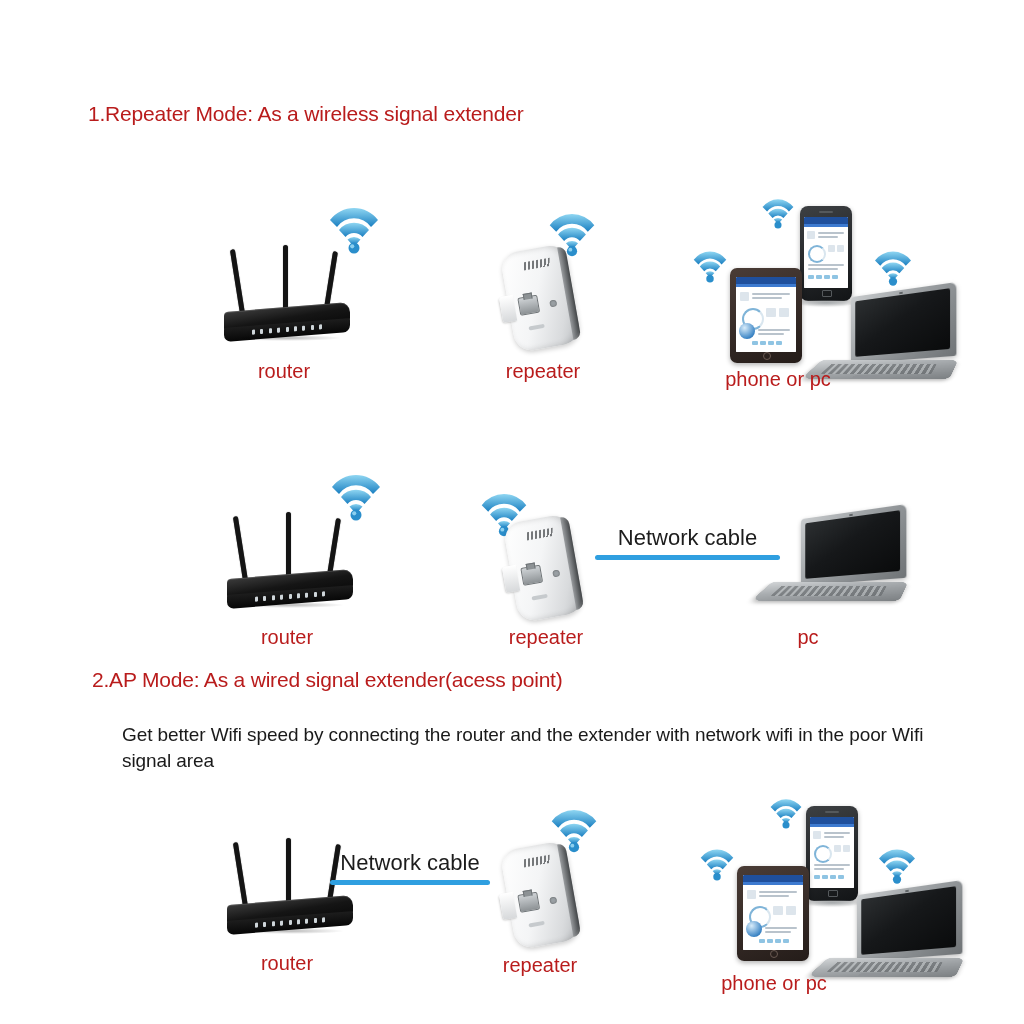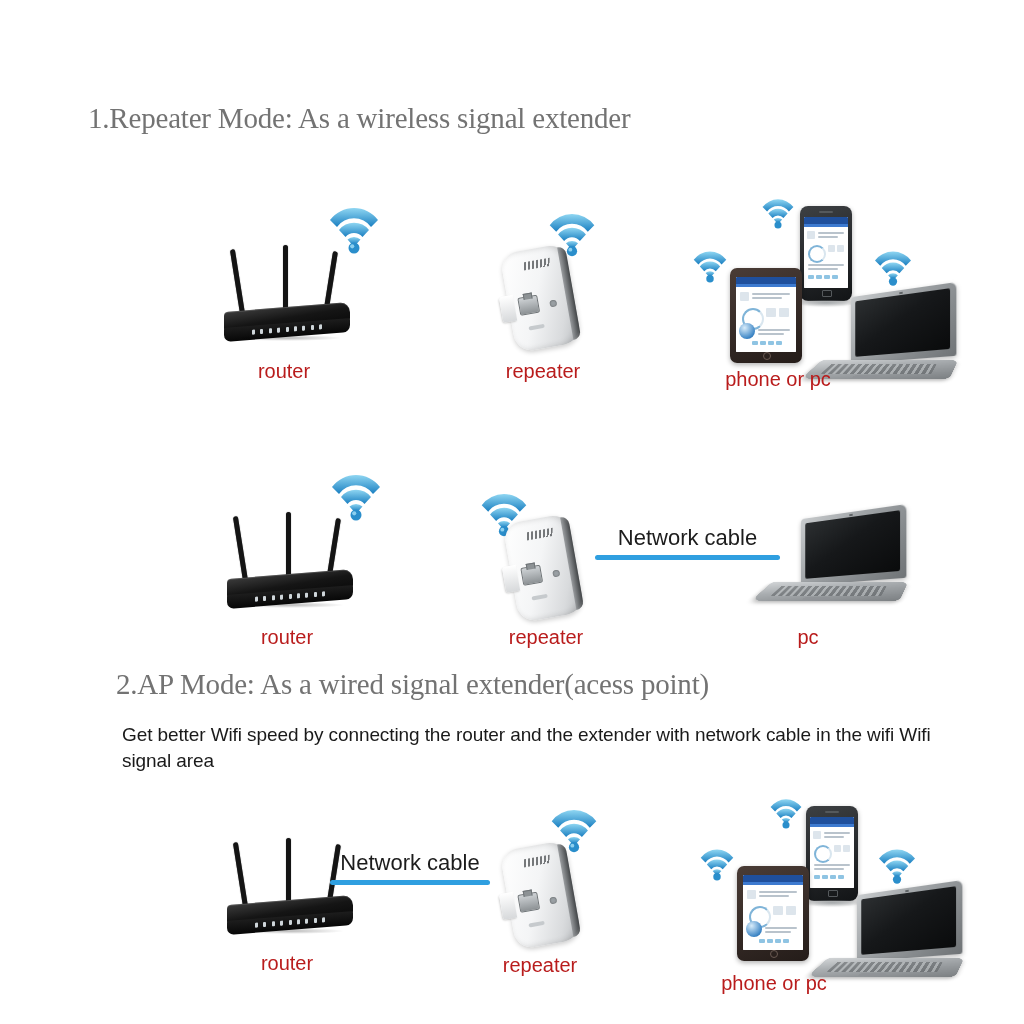--- a/index.html
+++ b/index.html
@@ -22,22 +22,22 @@
     content:"";position:absolute;left:0;bottom:0;width:100%;height:4px;
     background:#4fb0e2;
   }
   .header-title{
     color:#ffffff;font-size:40px;font-weight:bold;letter-spacing:.2px;
     text-shadow:0 1px 2px rgba(0,0,0,.12);
   }
 
   
   .sec-heading{
-    position:absolute;color:#737373;font-size:29px;font-weight:400;
-    white-space:nowrap;letter-spacing:-0.2px;font-family:Liberation Serif, serif;
+    position:absolute;color:#b91c1c;font-size:21px;font-weight:400;
+    white-space:nowrap;letter-spacing:-0.2px;
   }
   .sub-text{
     position:absolute;color:#1a1a1a;font-size:19px;font-weight:400;
     white-space:nowrap;letter-spacing:-0.1px;
   }
   .sub-text.wrap{white-space:normal;width:830px;line-height:1.35;}
 
   .dev-label{
     position:absolute;color:#b91c1c;font-size:20px;text-align:center;
     white-space:nowrap;transform:translateX(-50%);
@@ -442,23 +442,23 @@
       <div class="cam"></div>
       <div class="screen"></div>
     </div>
     <div class="base">
       <div class="keys"></div>
       <div class="pad"></div>
     </div>
   </div>
   <div class="dev-label" style="left:808px;top:626px;">pc</div>
 
-  <div class="sec-heading" style="left:92px;top:668px;margin-left:24px;">2.AP Mode: As a wired signal extender(acess point)</div>
-
-  <div class="sub-text wrap" style="left:122px;top:722px;">Get better Wifi speed by connecting the router and the extender with network cable in the wifi Wifi signal area</div>
+  <div class="sec-heading" style="left:92px;top:668px;">2.AP Mode: As a wired signal extender(acess point)</div>
+
+  <div class="sub-text wrap" style="left:122px;top:722px;">Get better Wifi speed by connecting the router and the extender with network wifi in the poor Wifi signal area</div>
 
   <div class="router" style="left:225px;top:836px;">
     <div class="ant a1"></div>
     <div class="ant a2"></div>
     <div class="ant a3"></div>
     <div class="body-top"></div>
     <div class="body-front"></div>
     <div class="leds">
       <i></i>
         <i></i>

